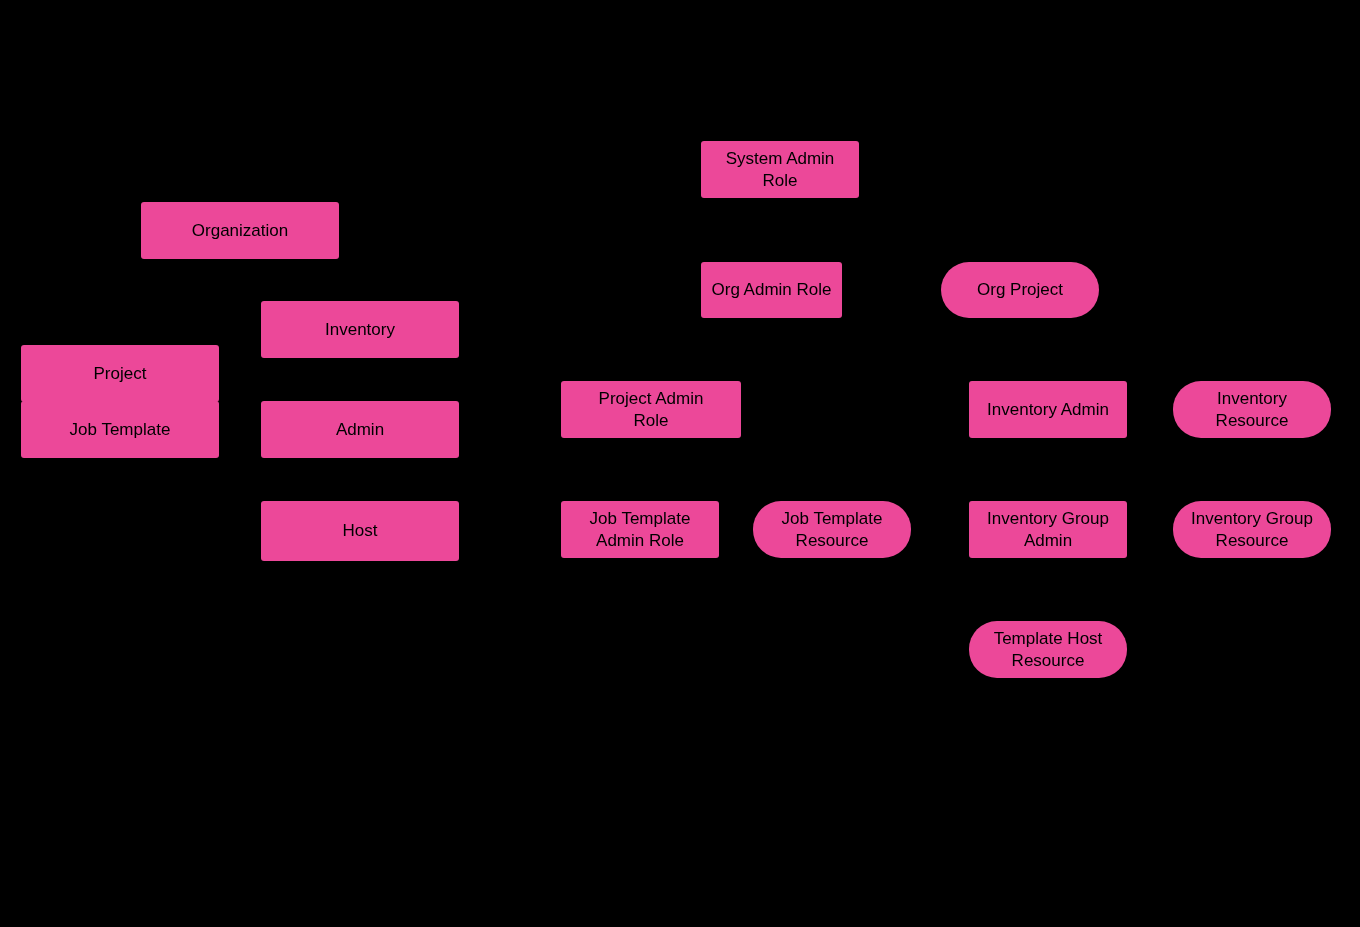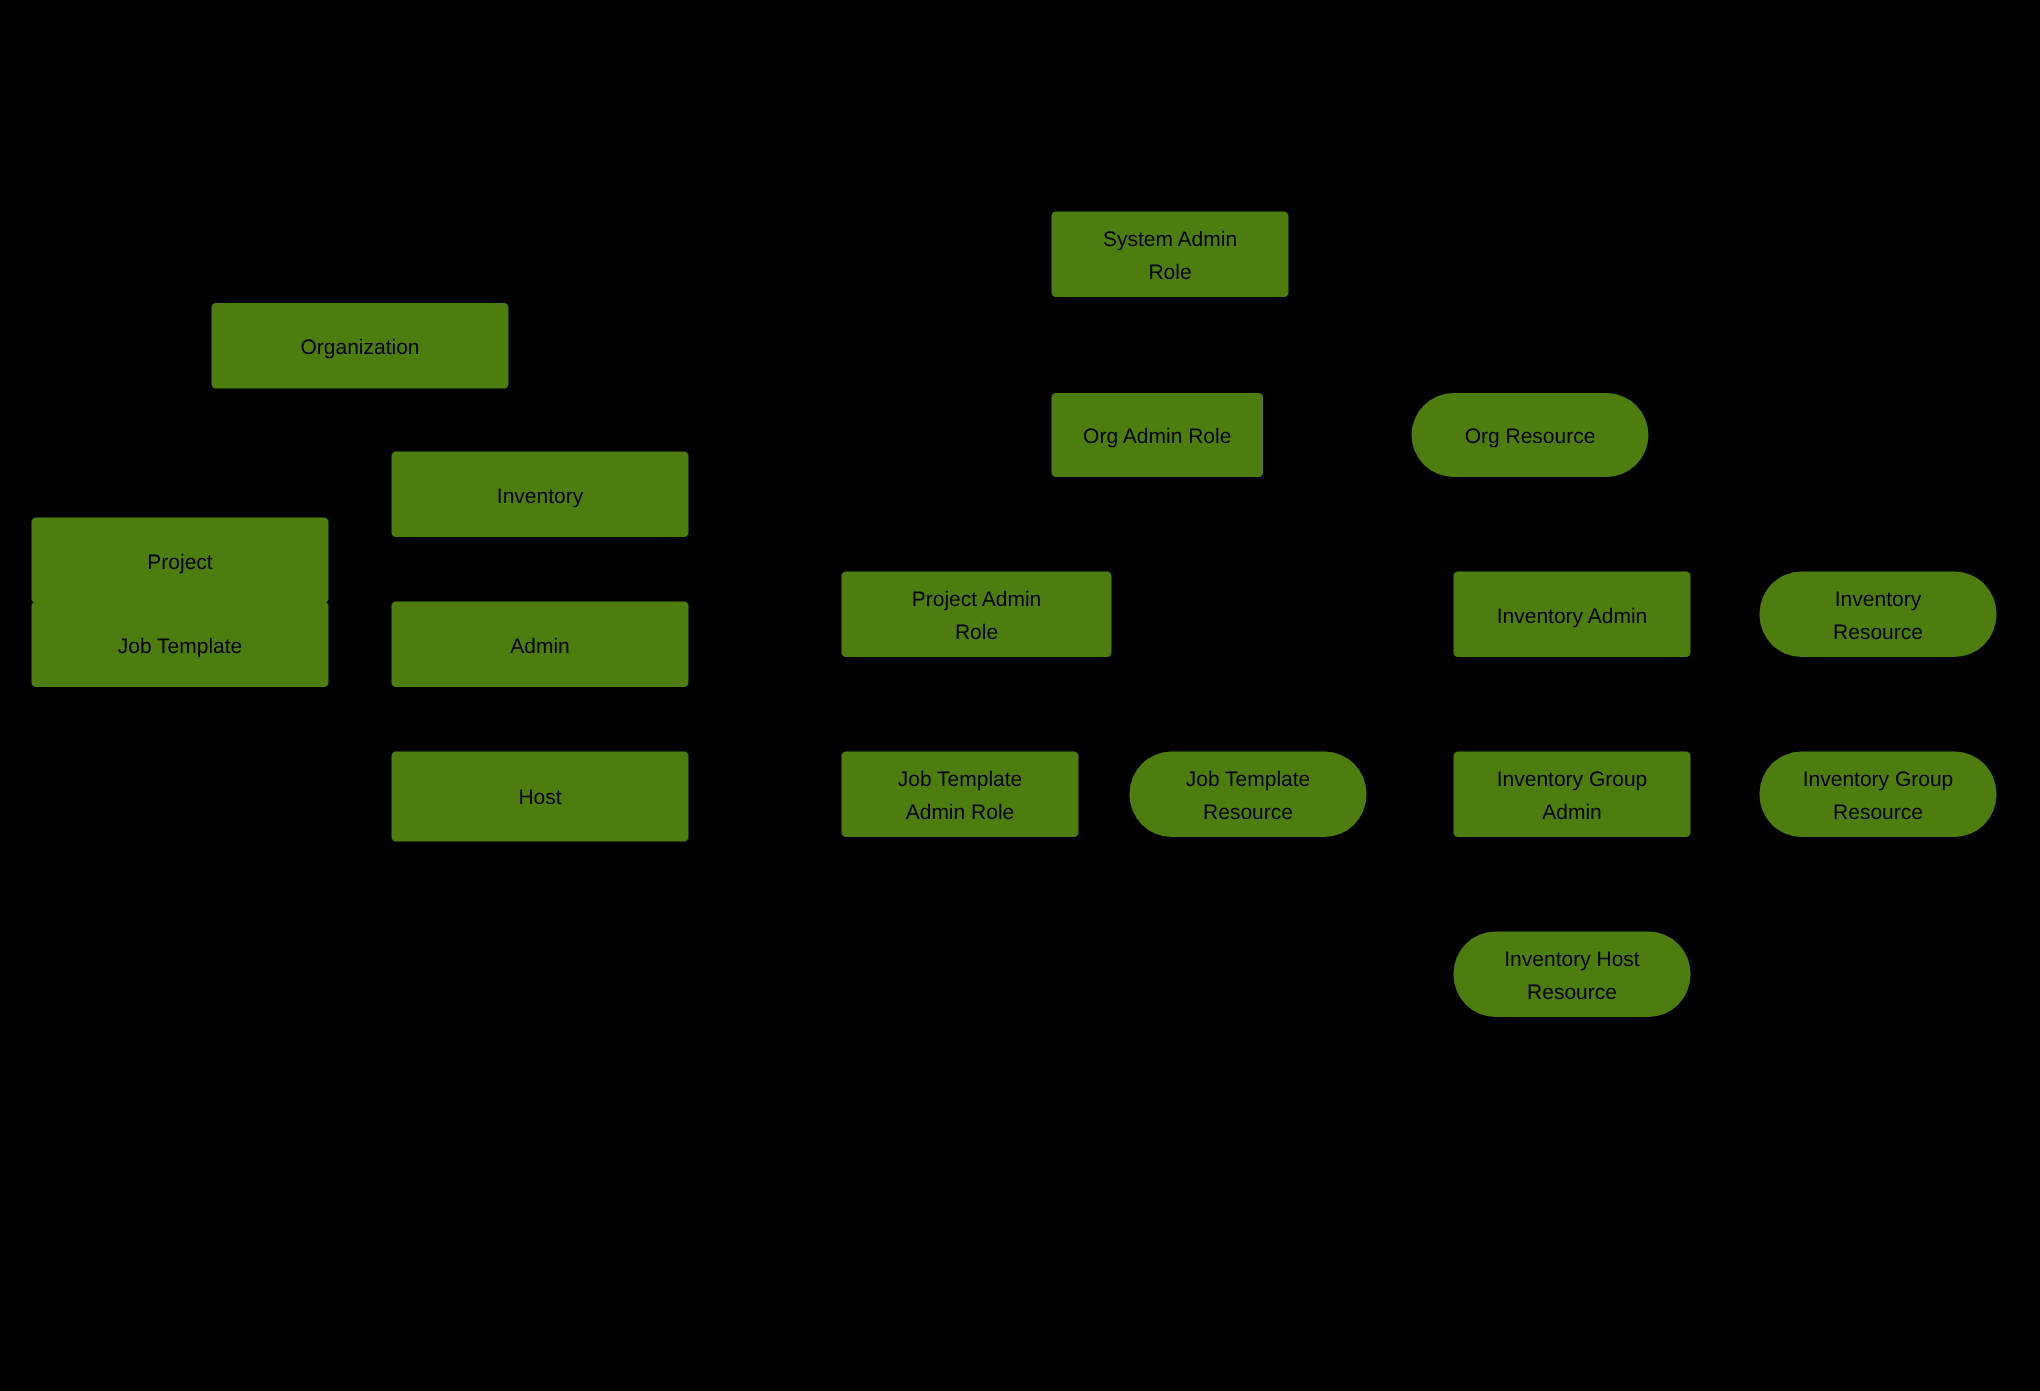--- a/index.html
+++ b/index.html
@@ -13,23 +13,23 @@
     height: 927px;
     background: #000000;
     overflow: hidden;
     font-family: "Liberation Sans", sans-serif;
   }
   .node {
     position: absolute;
     display: flex;
     align-items: center;
     justify-content: center;
-    background: #4d7c0f;
+    background: #ec4899;
     color: #000000;
-    font-size: 14px;
+    font-size: 17px;
     line-height: 22px;
     text-align: center;
     white-space: pre-line;
     box-sizing: border-box;
   }
   .rect {
     border-radius: 3px;
   }
   .pill {
     border-radius: 28px;
@@ -50,21 +50,21 @@
 
   <div class="node rect" style="left:261px; top:401px; width:198px; height:57px;">Admin</div>
 
   <div class="node rect" style="left:261px; top:501px; width:198px; height:60px;">Host</div>
 
   <div class="node rect" style="left:701px; top:141px; width:158px; height:57px;">System Admin
 Role</div>
 
   <div class="node rect" style="left:701px; top:262px; width:141px; height:56px;">Org Admin Role</div>
 
-  <div class="node pill" style="left:941px; top:262px; width:158px; height:56px;">Org Resource</div>
+  <div class="node pill" style="left:941px; top:262px; width:158px; height:56px;">Org Project</div>
 
   <div class="node rect" style="left:561px; top:381px; width:180px; height:57px;">Project Admin
 Role</div>
 
 
   <div class="node rect" style="left:969px; top:381px; width:158px; height:57px;">Inventory Admin</div>
 
   <div class="node pill" style="left:1173px; top:381px; width:158px; height:57px;">Inventory
 Resource</div>
 
@@ -73,16 +73,16 @@
 
   <div class="node pill" style="left:753px; top:501px; width:158px; height:57px;">Job Template
 Resource</div>
 
   <div class="node rect" style="left:969px; top:501px; width:158px; height:57px;">Inventory Group
 Admin</div>
 
   <div class="node pill" style="left:1173px; top:501px; width:158px; height:57px;">Inventory Group
 Resource</div>
 
-  <div class="node pill" style="left:969px; top:621px; width:158px; height:57px;">Inventory Host
+  <div class="node pill" style="left:969px; top:621px; width:158px; height:57px;">Template Host
 Resource</div>
 
 </div>
 
 </body></html>

